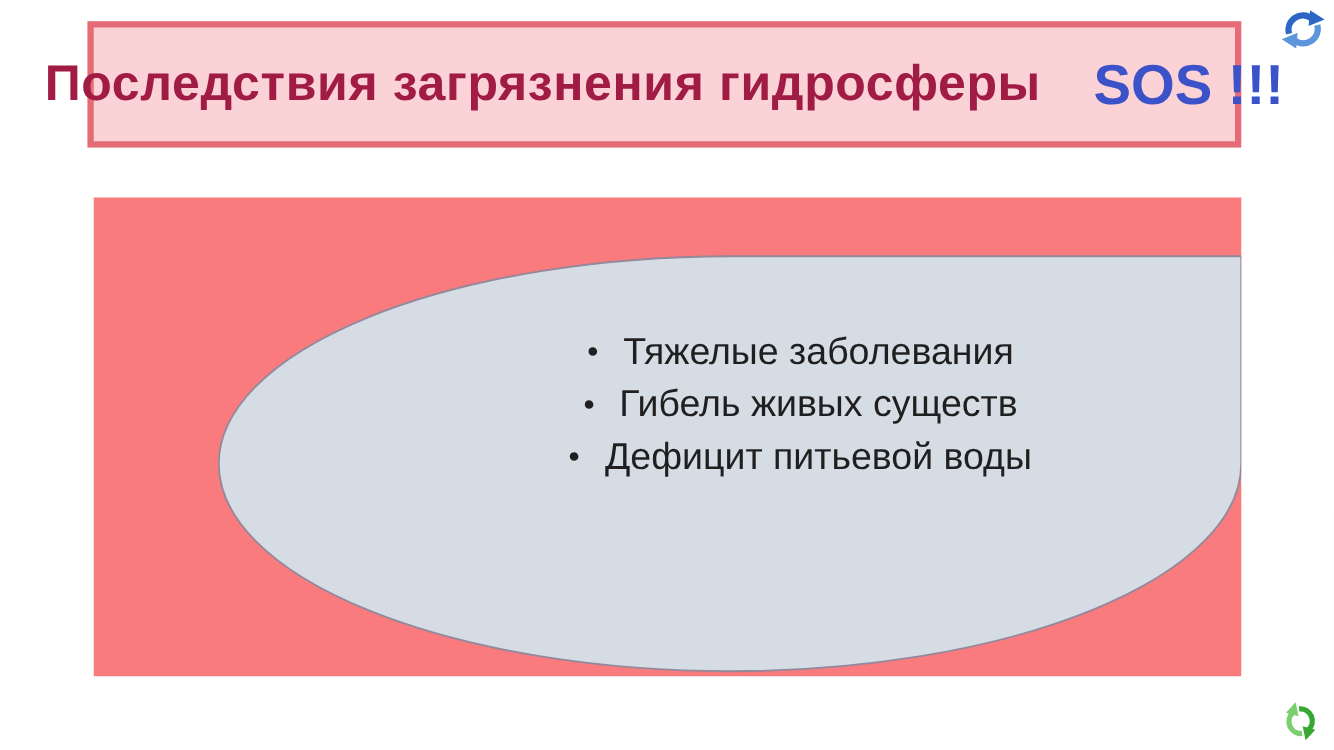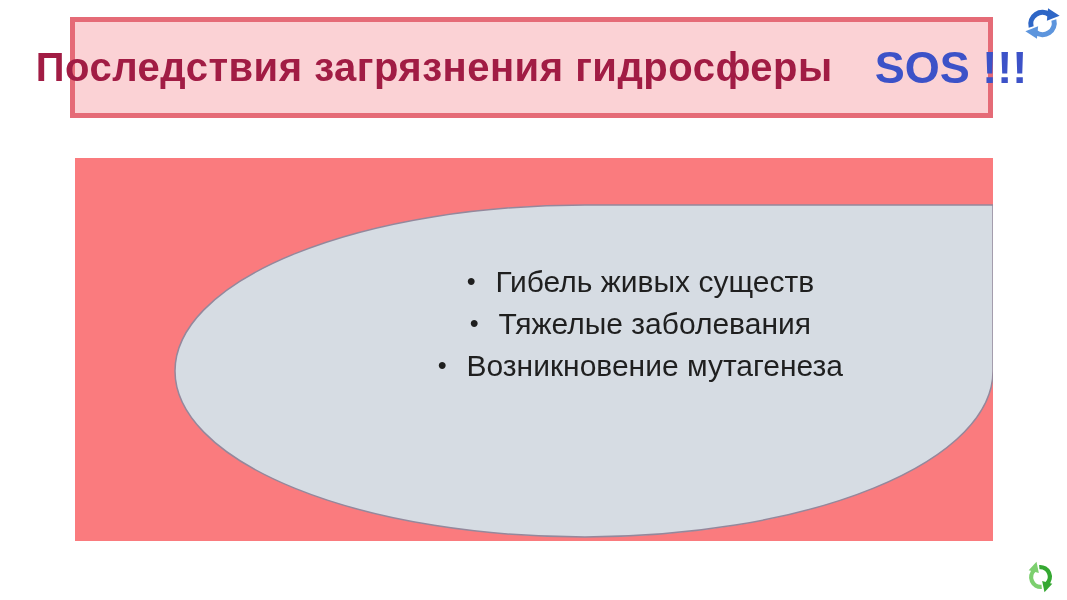--- a/index.html
+++ b/index.html
@@ -90,23 +90,23 @@
     <span class="title-sos">SOS !!!</span>
   </div>
 
   <div class="panel">
     <svg class="callout-svg" viewBox="0 0 918 383" aria-hidden="true">
       <path d="M510 47 H918 V213 A410 166 0 0 1 510 379 A410 166 0 0 1 100 213 A410 166 0 0 1 510 47 Z" stroke-width="1.5" stroke="#94889c" fill="#d6dce3"></path>
     </svg>
   </div>
 
   <ul class="bullets" id="bullet-list">
+      <li><span class="marker">•</span><span>Тяжелые заболевания</span></li>
       <li><span class="marker">•</span><span>Гибель живых существ</span></li>
-      <li><span class="marker">•</span><span>Тяжелые заболевания</span></li>
-      <li><span class="marker">•</span><span>Возникновение мутагенеза</span></li>
+      <li><span class="marker">•</span><span>Дефицит питьевой воды</span></li>
     </ul>
 
   <div class="corner-icon icon-sync-blue">
     <svg viewBox="0 0 32 32" width="37" height="37" aria-hidden="true">
       <path d="M6.2 19 A 10 10 0 0 1 22 8.5" fill="none" stroke="var(--icon-blue)" stroke-width="4.4"></path>
       <path d="M20.8 2.8 L30.8 9.2 L19.8 13.6 Z" fill="var(--icon-blue)"></path>
       <path d="M25.8 13 A 10 10 0 0 1 10 23.5" fill="none" stroke="var(--icon-blue-light)" stroke-width="4.4"></path>
       <path d="M11.2 29.2 L1.2 22.8 L12.2 18.4 Z" fill="var(--icon-blue-light)"></path>
     </svg>
   </div>

